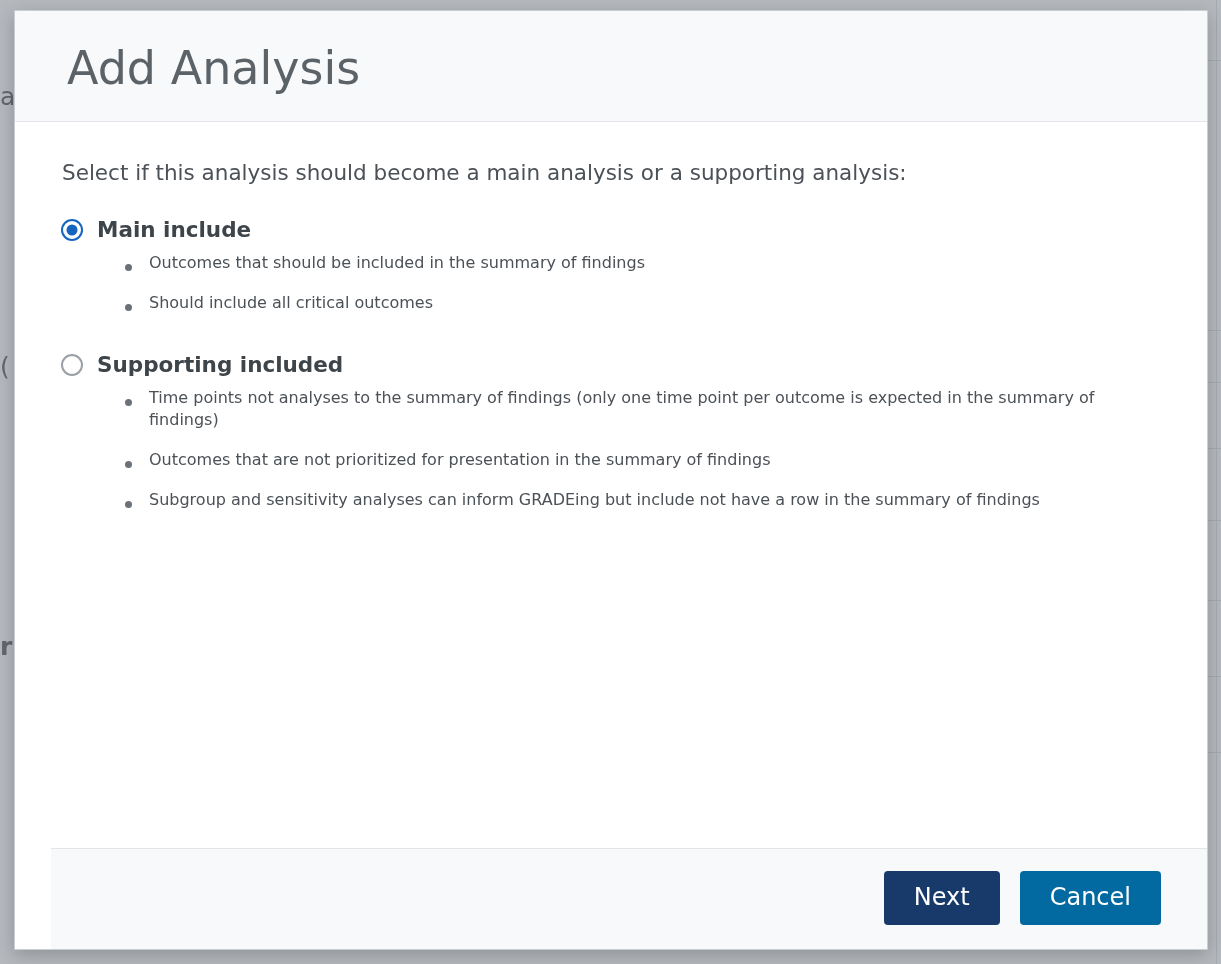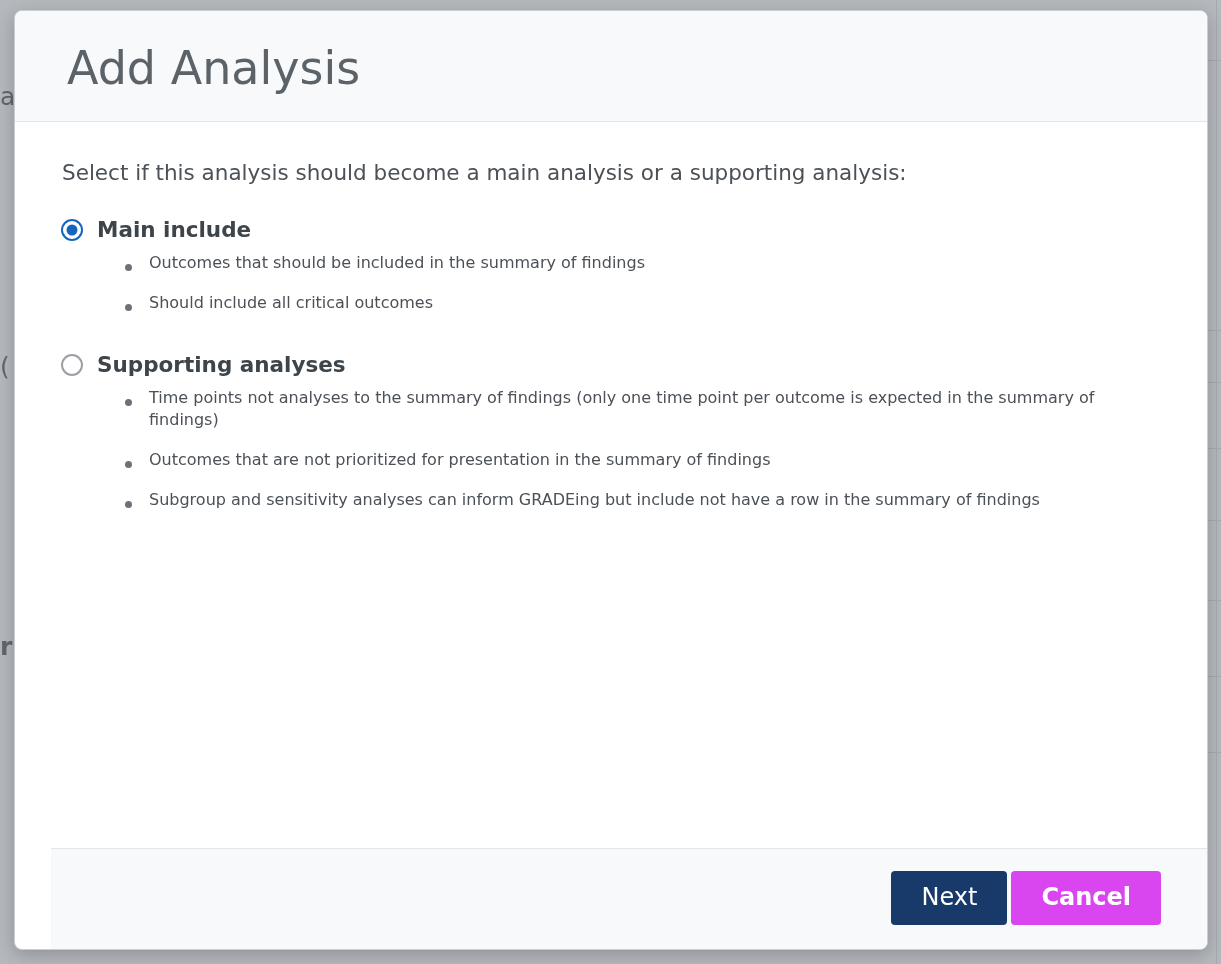--- a/index.html
+++ b/index.html
@@ -48,21 +48,21 @@
 
   
   #modal {
     position: absolute;
     left: 14px;
     top: 10px;
     width: 1192px;
     height: 938px;
     background: #ffffff;
     border: 1px solid #c9ced4;
-    border-radius: 8px;
+    border-radius: 1px;
     box-shadow: 0 5px 18px rgba(0,0,0,0.22);
     display: flex;
     flex-direction: column;
     overflow: hidden;
   }
   #modal-header {
     background: #f8f9fa;
     border-bottom: 1px solid #e2e5e9;
     padding: 34px 52px 30px 52px;
     flex: 0 0 auto;
@@ -145,40 +145,39 @@
     background: #6b7178;
   }
   #modal-footer {
     flex: 0 0 auto;
     border-top: 1px solid #e2e5e9;
     background: #f8f9fa;
     padding: 22px 46px 24px 46px;
     display: flex;
     justify-content: flex-end;
     align-items: center;
-    gap: 4px;
+    gap: 20px;
     margin-left: 36px;
   }
   .btn {
     border: none;
     border-radius: 4px;
     font-family: "DejaVu Sans", sans-serif;
     font-size: 24px;
     padding: 13px 30px;
     cursor: pointer;
     line-height: 1.15;
   }
   .btn-next {
     background: #183a6b;
     color: #ffffff;
   }
   .btn-cancel {
-    background: #d946ef;
+    background: #0369a1;
     color: #ffffff;
-    font-weight: bold;
   }
 </style>
 </head>
 <body>
 
 <div id="page-backdrop">
   <div class="bg-text" style="left:0px; top:82px;">a</div>
   <div class="bg-text" style="left:0px; top:352px;">(</div>
   <div class="bg-text bold" style="left:0px; top:632px;">r</div>
   <div class="bg-line" style="left:1208px; top:60px; width:13px;"></div>
@@ -210,21 +209,21 @@
       </div>
       <ul class="bullets">
         <li>Outcomes that should be included in the summary of findings</li>
         <li>Should include all critical outcomes</li>
       </ul>
     </div>
 
     <div class="option-block" style="margin-top:38px;">
       <div class="option-head">
         <span class="radio"></span>
-        <span class="option-label">Supporting analyses</span>
+        <span class="option-label">Supporting included</span>
       </div>
       <ul class="bullets">
         <li>Time points not analyses to the summary of findings (only one time point per outcome is expected in the summary of findings)</li>
         <li>Outcomes that are not prioritized for presentation in the summary of findings</li>
         <li>Subgroup and sensitivity analyses can inform GRADEing but include not have a row in the summary of findings</li>
       </ul>
     </div>
   </div>
 
   <div id="modal-footer">

